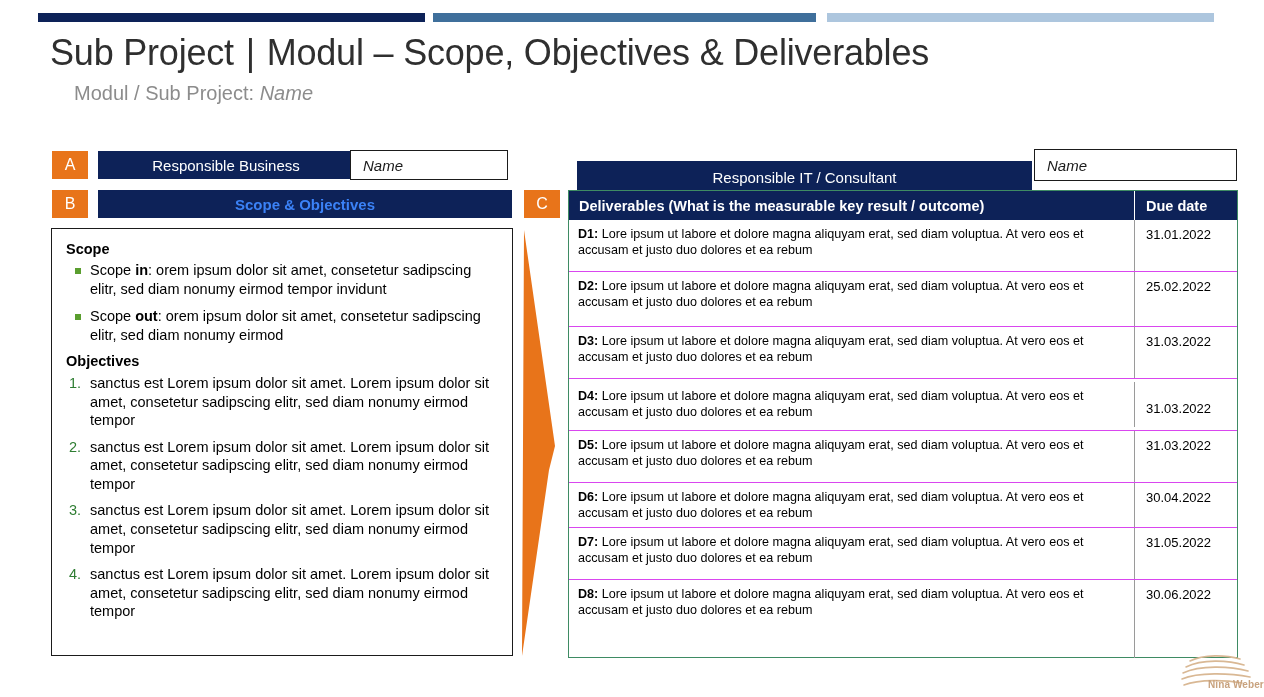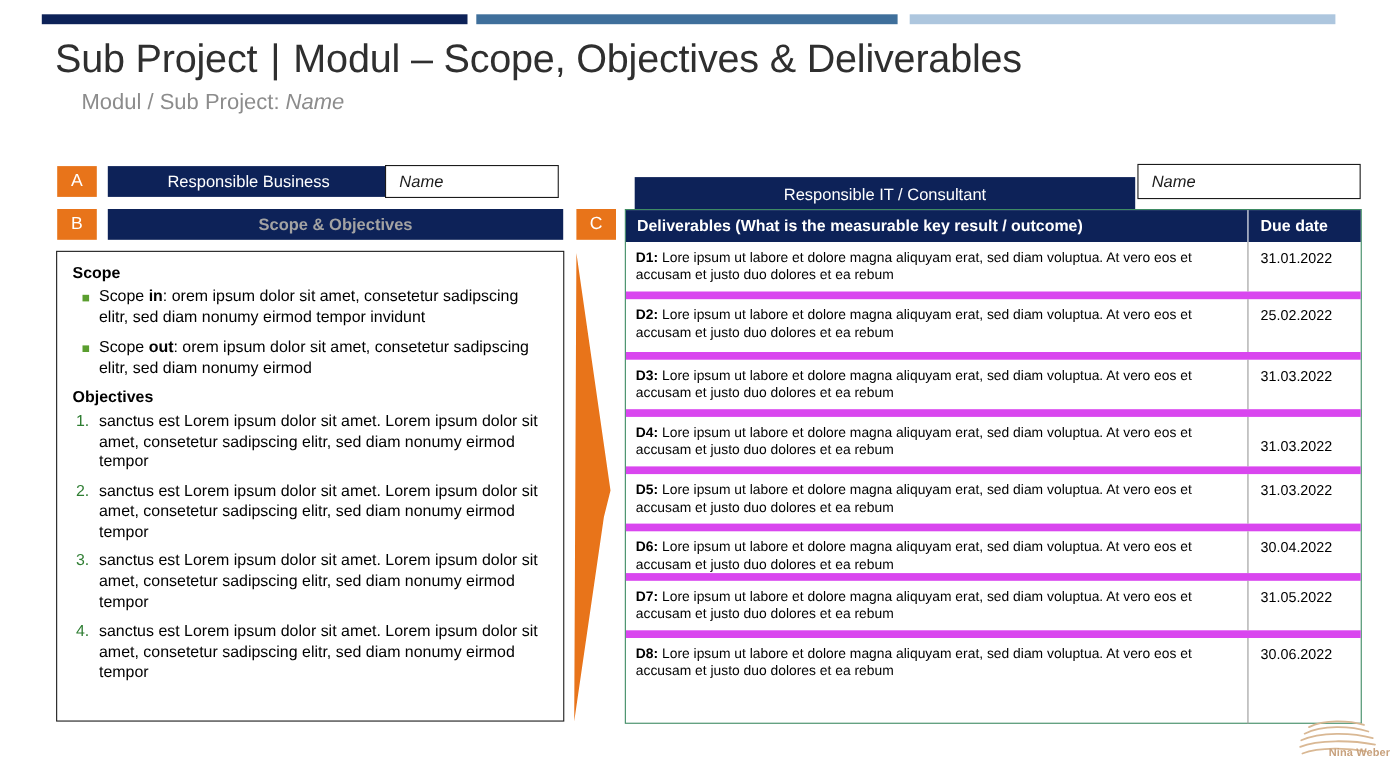--- a/index.html
+++ b/index.html
@@ -69,21 +69,21 @@
     font-size: 15px;
     color: #1b1b1b;
   }
   #name-box-business { left: 350px; top: 150px; width: 158px; height: 30px; }
   #name-box-it       { left: 1034px; top: 149px; width: 203px; height: 32px; }
 
   
   #scope-header {
     position: absolute; left: 98px; top: 190px;
     width: 414px; height: 28px;
-    background: #0d2258; color: #a3a3a3;
+    background: #0d2258; color: #3b82f6;
     font-size: 15px; font-weight: bold;
     display: flex; align-items: center; justify-content: center;
   }
 
   
   #scope-panel {
     position: absolute; left: 51px; top: 228px;
     width: 462px; height: 428px;
     border: 1px solid #1b1b1b;
     background: #ffffff;
@@ -146,21 +146,21 @@
     padding-left: 10px;
     font-size: 14.5px; font-weight: bold;
     border-right: 1px solid #ffffff;
   }
   #deliv-head .h-due {
     flex: 1;
     display: flex; align-items: center;
     padding-left: 11px;
     font-size: 14.5px; font-weight: bold;
   }
-  .deliv-row { display: flex; border-bottom: 7px solid #d946ef; }
+  .deliv-row { display: flex; border-bottom: 1px solid #d946ef; }
   .deliv-row:last-child { border-bottom: none; }
   .deliv-row .c-text {
     flex: 0 0 566px;
     border-right: 1px solid #9a9a9a;
     padding: 7px 9px 6px 9px;
     font-size: 12.6px; line-height: 1.25; color: #000000;
   }
   .deliv-row .c-text b { font-weight: bold; }
   .deliv-row .c-due {
     flex: 1;

